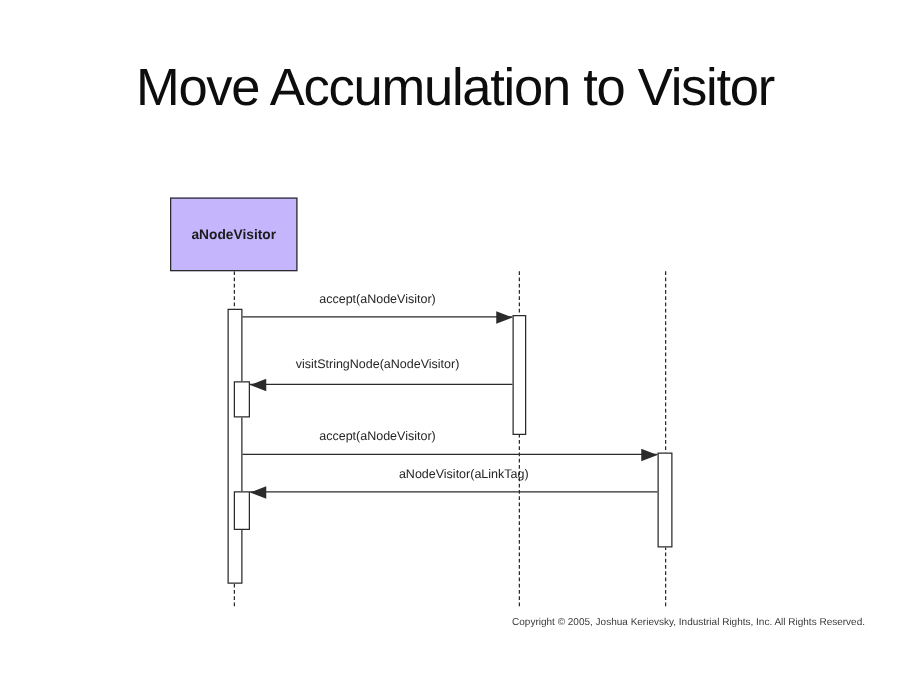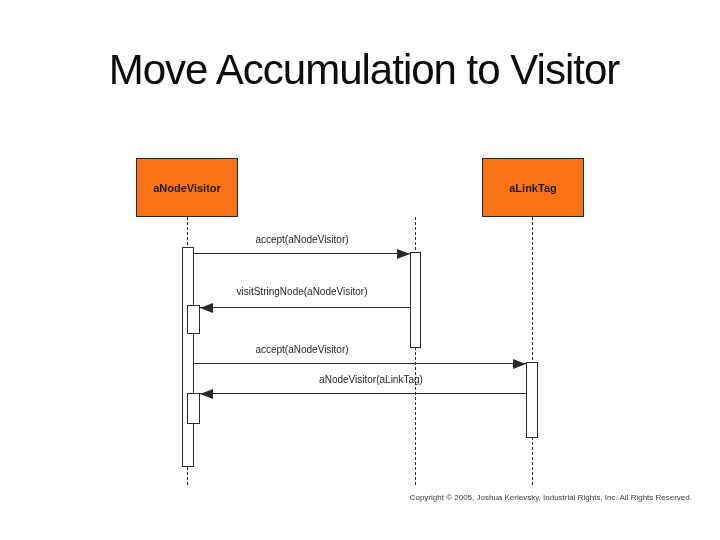--- a/index.html
+++ b/index.html
@@ -11,21 +11,21 @@
   .slide-title {
     position:absolute; left:0; top:42px; width:720px;
     text-align:center; font-size:42px; font-weight:400;
     letter-spacing:-1px; color:#0d0d0d; white-space:nowrap;
   }
   
   .diagram { position:absolute; left:0; top:0; width:720px; height:540px; }
 
   .obj-box {
     position:absolute; top:153px; height:59px;
-    border:1px solid #2b2b2b; background:#f97316;
+    border:1px solid #2b2b2b; background:#c4b5fd;
     display:flex; align-items:center; justify-content:center;
     font-size:11px; font-weight:700; color:#1c1c1c;
   }
   .box-1 { left:131px; width:102px; }
   .box-2 { left:359px; width:104px; }
   .box-3 { left:477px; width:102px; }
 
   .lifeline {
     position:absolute; top:212px; height:268px; width:0;
     border-left:1px dashed #2b2b2b;
@@ -81,23 +81,20 @@
 
   <div class="diagram">
 
     <div class="lifeline ll-1"></div>
     <div class="lifeline ll-2"></div>
     <div class="lifeline ll-3"></div>
 
     <div class="obj-box box-1">
       <span>aNodeVisitor</span>
     </div>
-    <div class="obj-box box-3">
-      <span>aLinkTag</span>
-    </div>
 
     <div class="activation act-1"></div>
     <div class="activation act-2"></div>
     <div class="activation act-3"></div>
     <div class="activation act-1a"></div>
     <div class="activation act-1b"></div>
 
     <div class="msg-line line-1"></div>
     <div class="arrow arrow-r ah-1"></div>
     <div class="msg-label lbl-1">accept(aNodeVisitor)</div>

